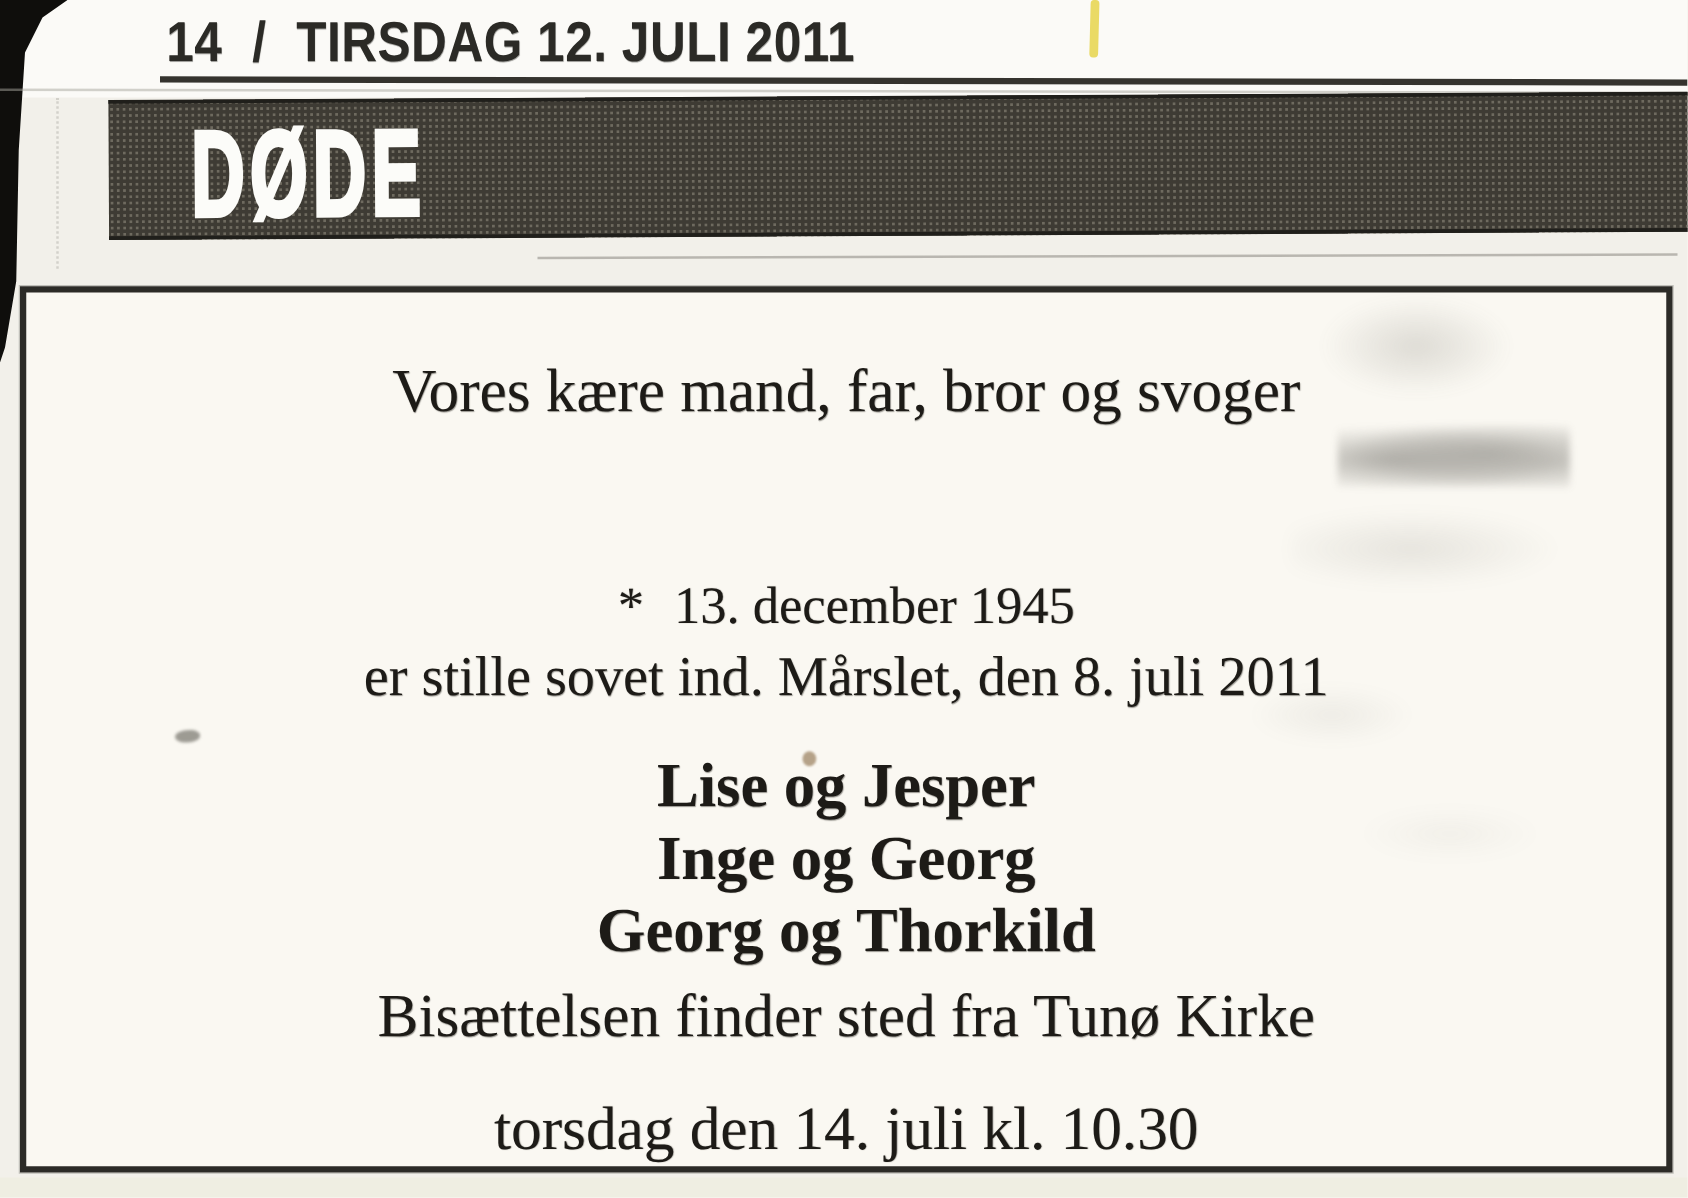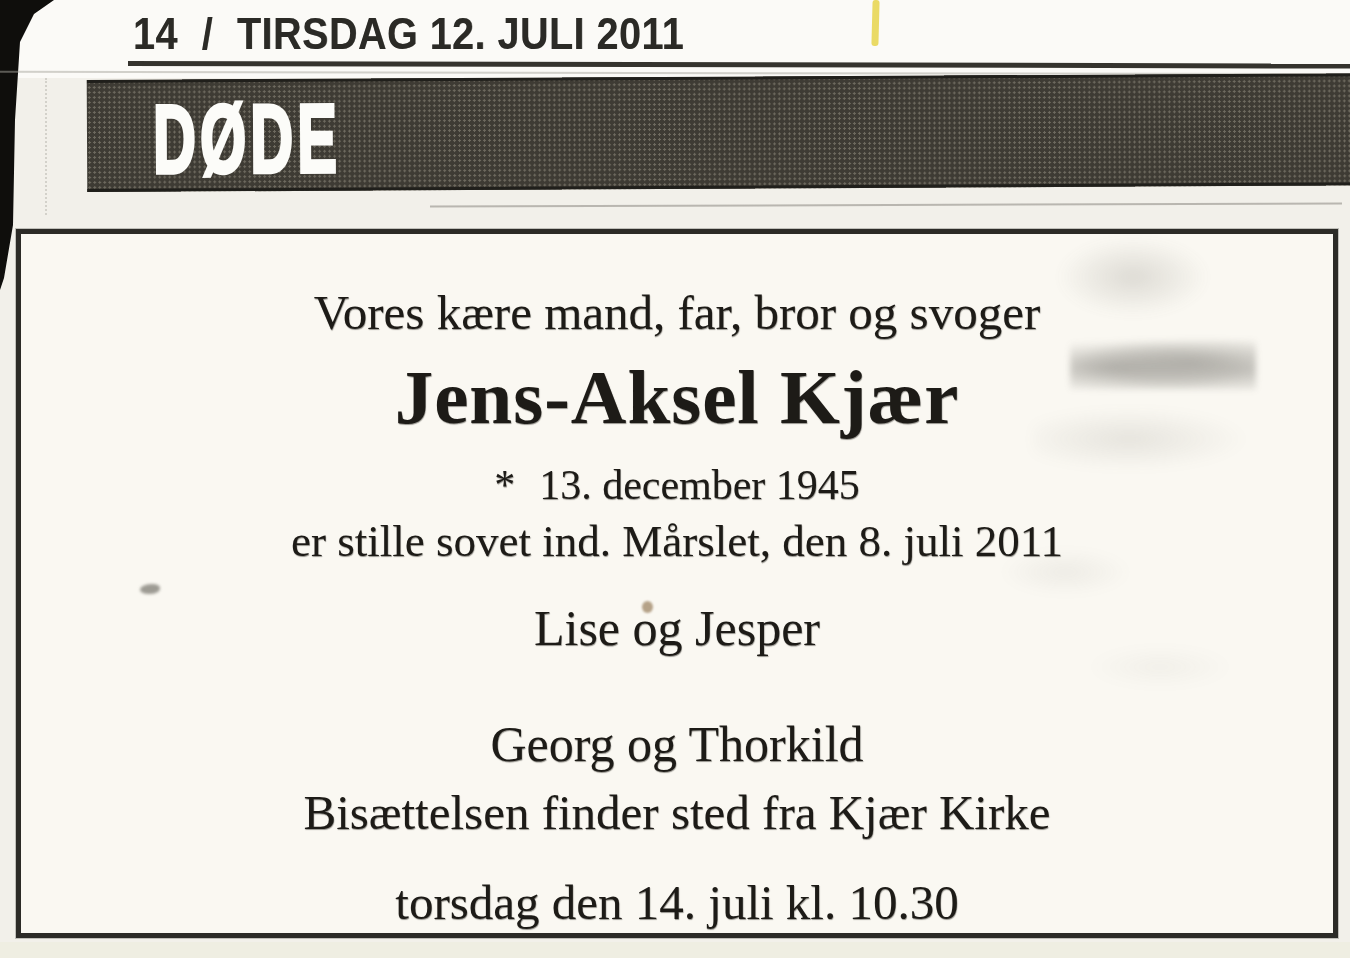--- a/index.html
+++ b/index.html
@@ -75,21 +75,21 @@
   .line{
     position:absolute;left:0;right:0;text-align:center;line-height:1;
     color:#1d1b17;white-space:nowrap;
     text-shadow:.5px .5px .9px rgba(40,38,32,.48);
   }
   .intro   {top:54px; font-size:49px;}
   .name    {top:125px;font-size:77px;font-weight:700;letter-spacing:1px;}
   .birth   {top:230px;font-size:42px;}
   .birth .sym{margin-right:24px;}
   .death   {top:285px;font-size:45px;}
-  .mourner {font-size:50px;font-weight:400;}
+  .mourner {font-size:50px;font-weight:700;}
   .m1{top:369px;} .m2{top:427px;} .m3{top:485px;}
   .cer1    {top:554px;font-size:49px;}
   .cer2    {top:609px;font-size:49px;margin-top:35px;}
 
   
   .smudge{position:absolute;pointer-events:none;}
   .s1{left:1058px;top:238px;width:150px;height:78px;opacity:.4;filter:blur(6px);
       background:radial-gradient(ellipse at 50% 50%,rgba(118,115,106,.55),rgba(118,115,106,0) 72%);}
   .s2{left:1070px;top:340px;width:186px;height:50px;opacity:.55;filter:blur(3px);
       background:radial-gradient(ellipse at 25% 55%,rgba(98,96,90,.8),rgba(98,96,90,0) 70%),
@@ -126,28 +126,28 @@
   <div class="header-rule-dark"></div>
   <div class="header-rule-light"></div>
 
   <div class="banner">
     <span class="banner-title">DØDE</span>
   </div>
   <div class="banner-underline"></div>
 
   <div class="obituary-box">
     <div class="line intro">Vores kære mand, far, bror og svoger</div>
-    <div class="line name">Jens-Aksel Kjær</div>
     <div class="line birth">
       <span class="sym">*</span><span>13. december 1945</span>
     </div>
     <div class="line death">er stille sovet ind. Mårslet, den 8. juli 2011</div>
     <div class="line mourner m1">Lise og Jesper</div>
+    <div class="line mourner m2">Inge og Georg</div>
     <div class="line mourner m3">Georg og Thorkild</div>
-    <div class="line cer1">Bisættelsen finder sted fra Kjær Kirke</div>
+    <div class="line cer1">Bisættelsen finder sted fra Tunø Kirke</div>
     <div class="line cer2">torsdag den 14. juli kl. 10.30</div>
   </div>
 
   <div class="smudge s1"></div>
   <div class="smudge s2"></div>
   <div class="smudge s3"></div>
   <div class="smudge s4"></div>
   <div class="smudge s5"></div>
   <div class="smudge speck-gray"></div>
   <div class="smudge speck-brown"></div>

